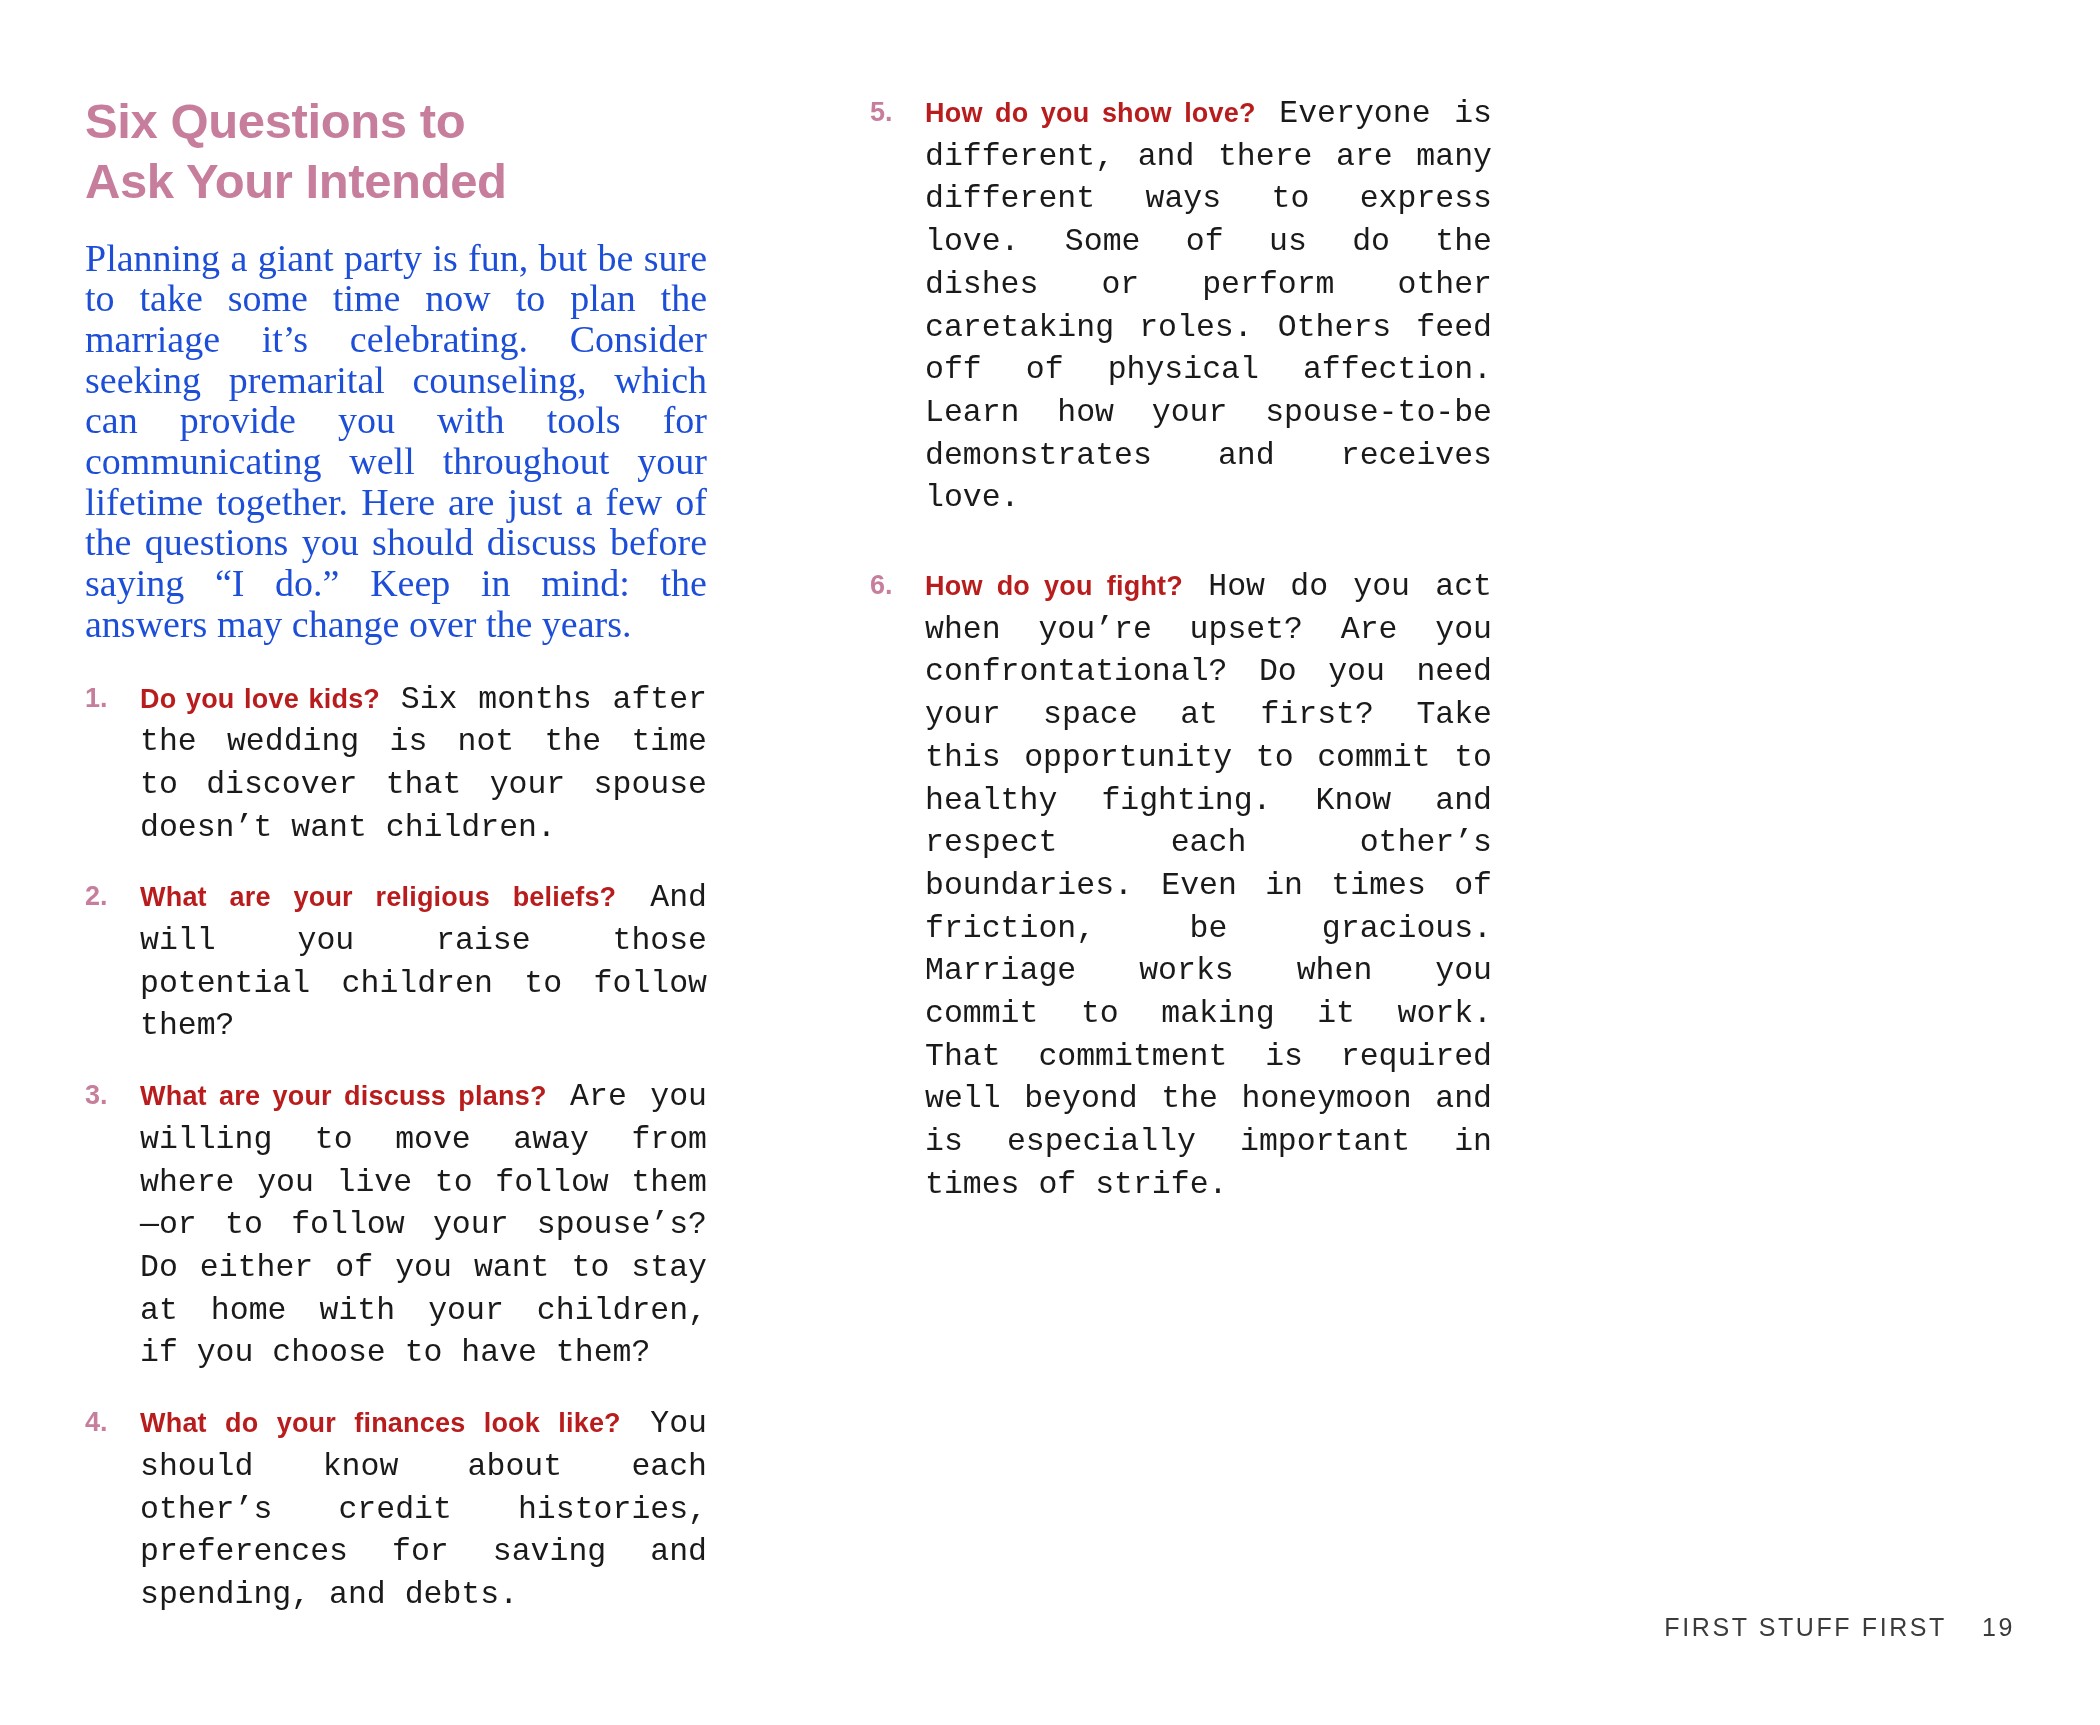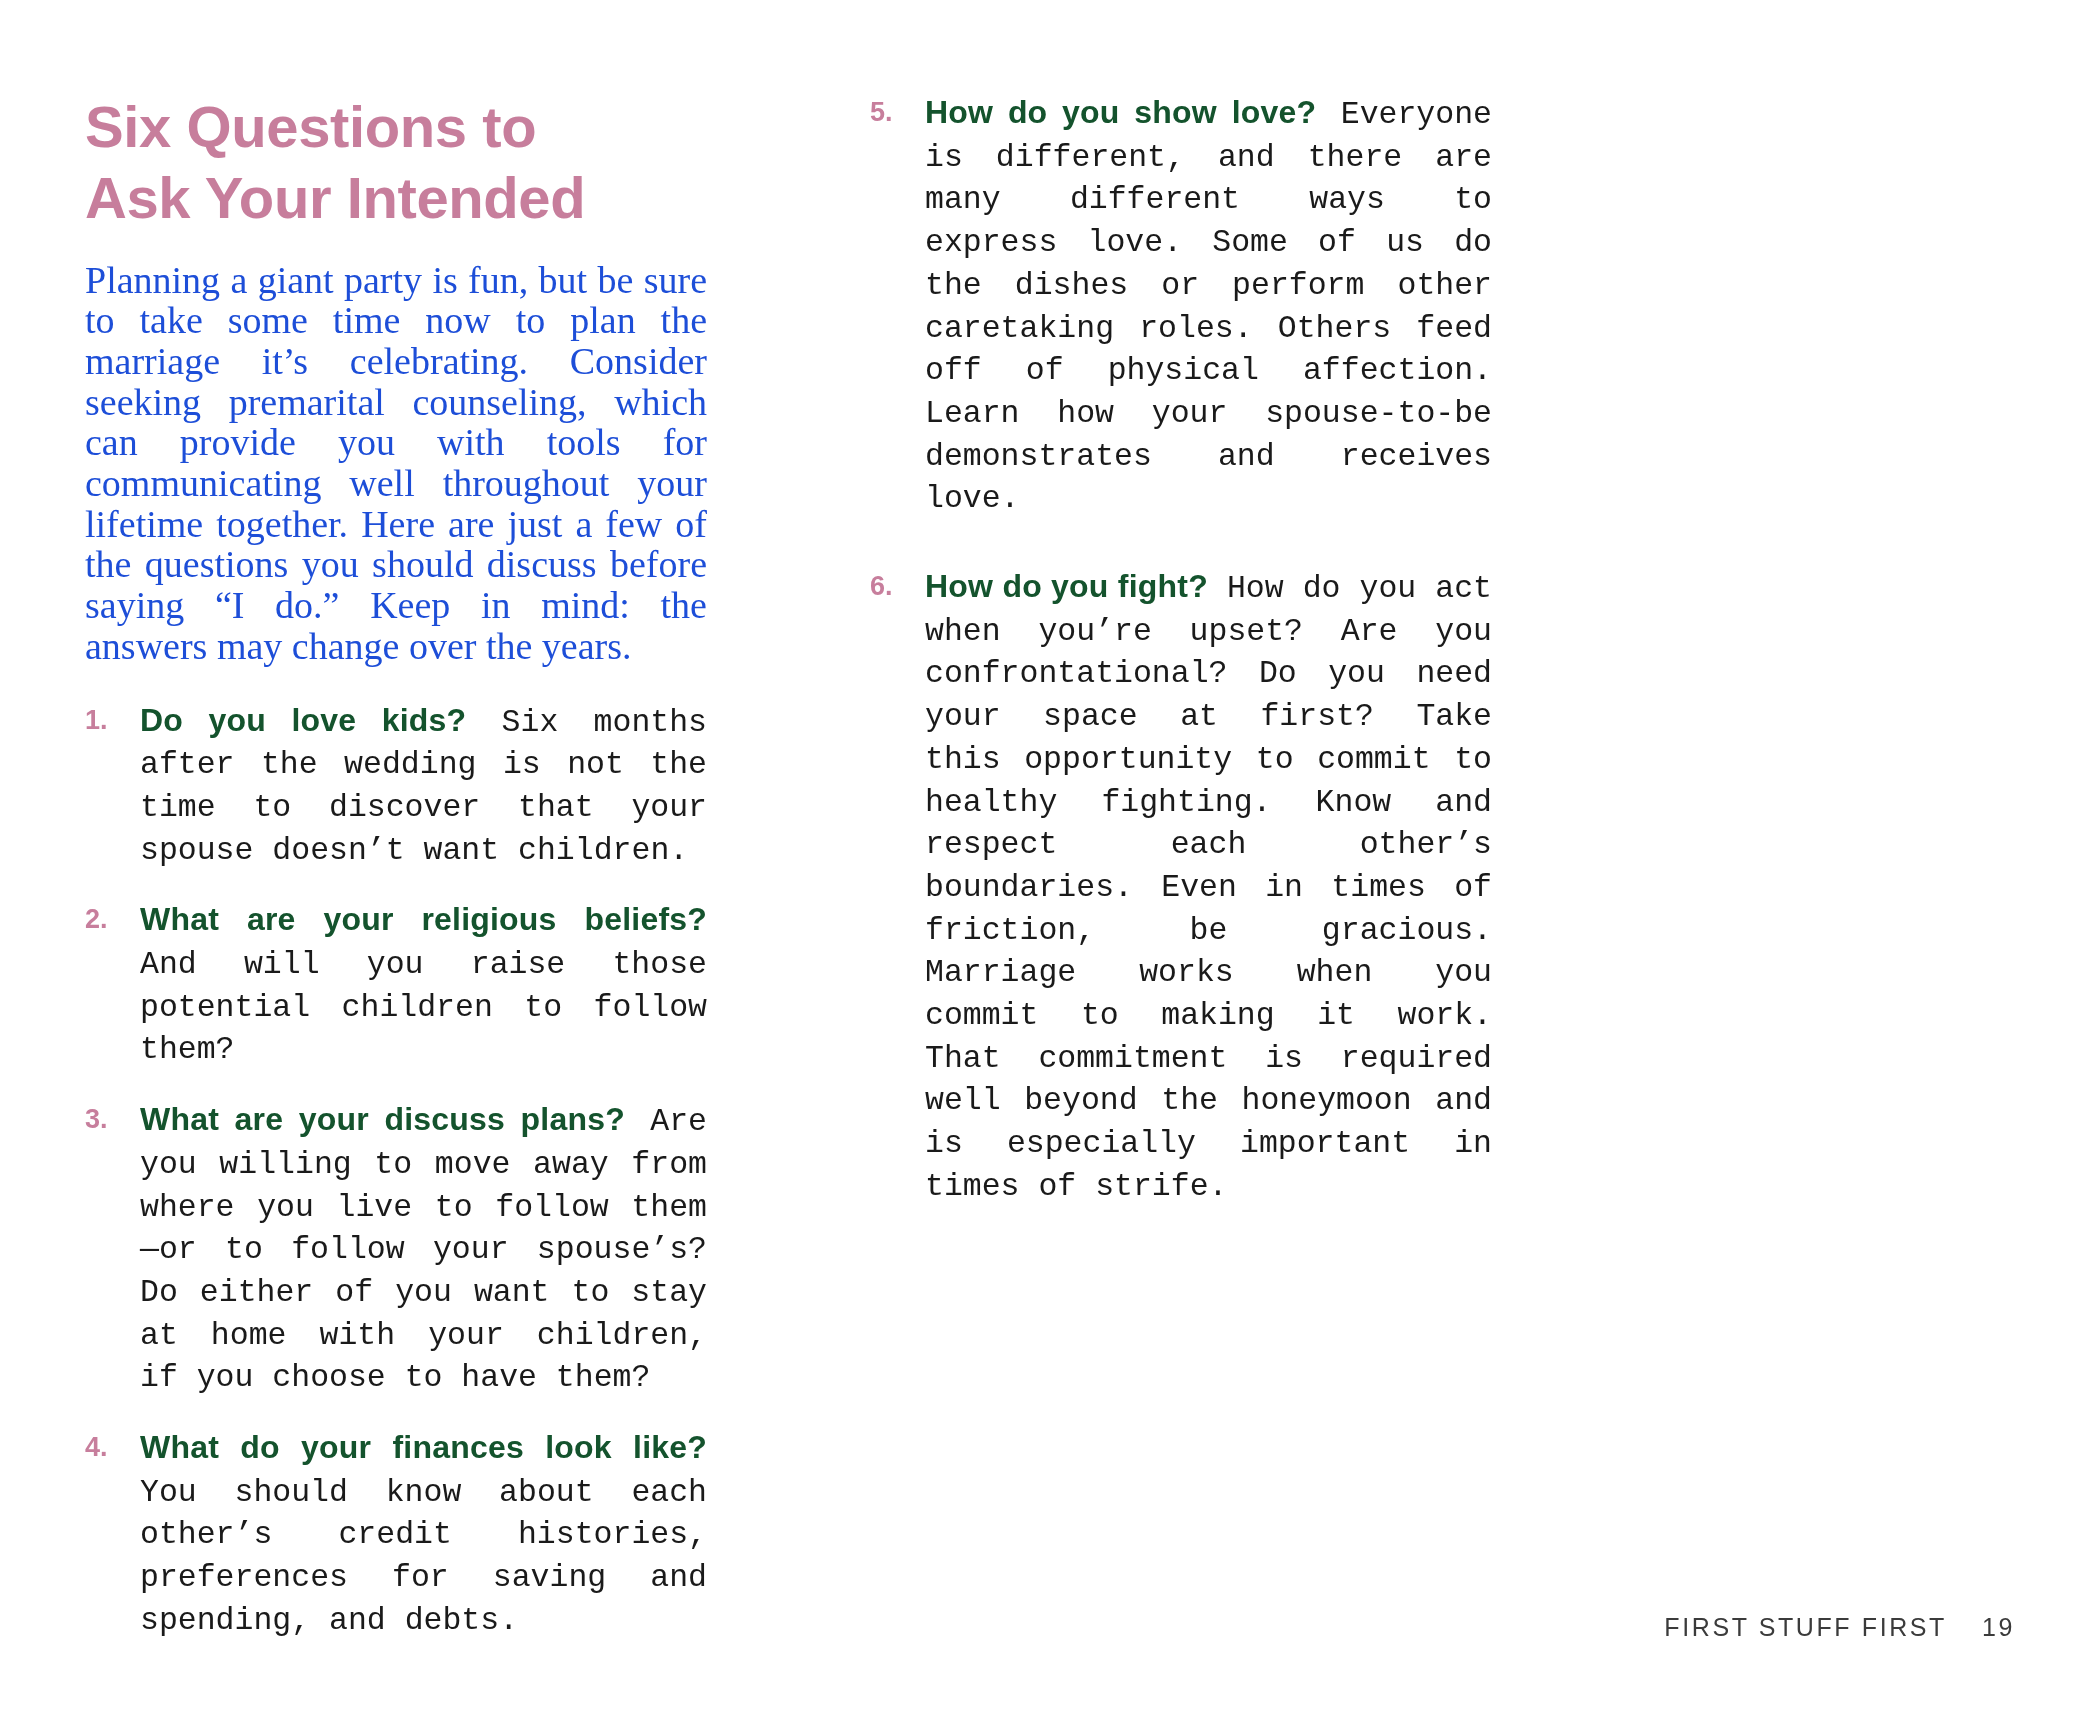--- a/index.html
+++ b/index.html
@@ -38,21 +38,21 @@
     top: 92px;
     left: 0;
     width: 622px;
   }
 
   
   .chapter-title {
     font-family: "Liberation Sans", sans-serif;
     font-weight: bold;
     color: #c77e9c;
-    font-size: 58px;
+    font-size: 49px;
     line-height: 1.22;
     letter-spacing: -0.4px;
     margin: 0 0 26px 0;
   }
   .chapter-title .tline { display: block; }
 
   
   .intro {
     font-family: "Liberation Serif", serif;
     font-size: 38px;
@@ -88,22 +88,22 @@
     top: 0;
     font-family: "Liberation Sans", sans-serif;
     font-weight: bold;
     font-size: 27px;
     line-height: 40.7px;
     color: #c77e9c;
   }
   .qlead {
     font-family: "Liberation Sans", sans-serif;
     font-weight: bold;
-    font-size: 32px;
-    color: #14532d;
+    font-size: 27px;
+    color: #b91c1c;
     letter-spacing: 0.2px;
   }
   .qbody { font-family: Liberation Mono, monospace; }
 
   
   .page-right .qlist { margin-top: 0; }
   .page-right .qitem { margin-bottom: 46px; }
 
   
   .footer {

